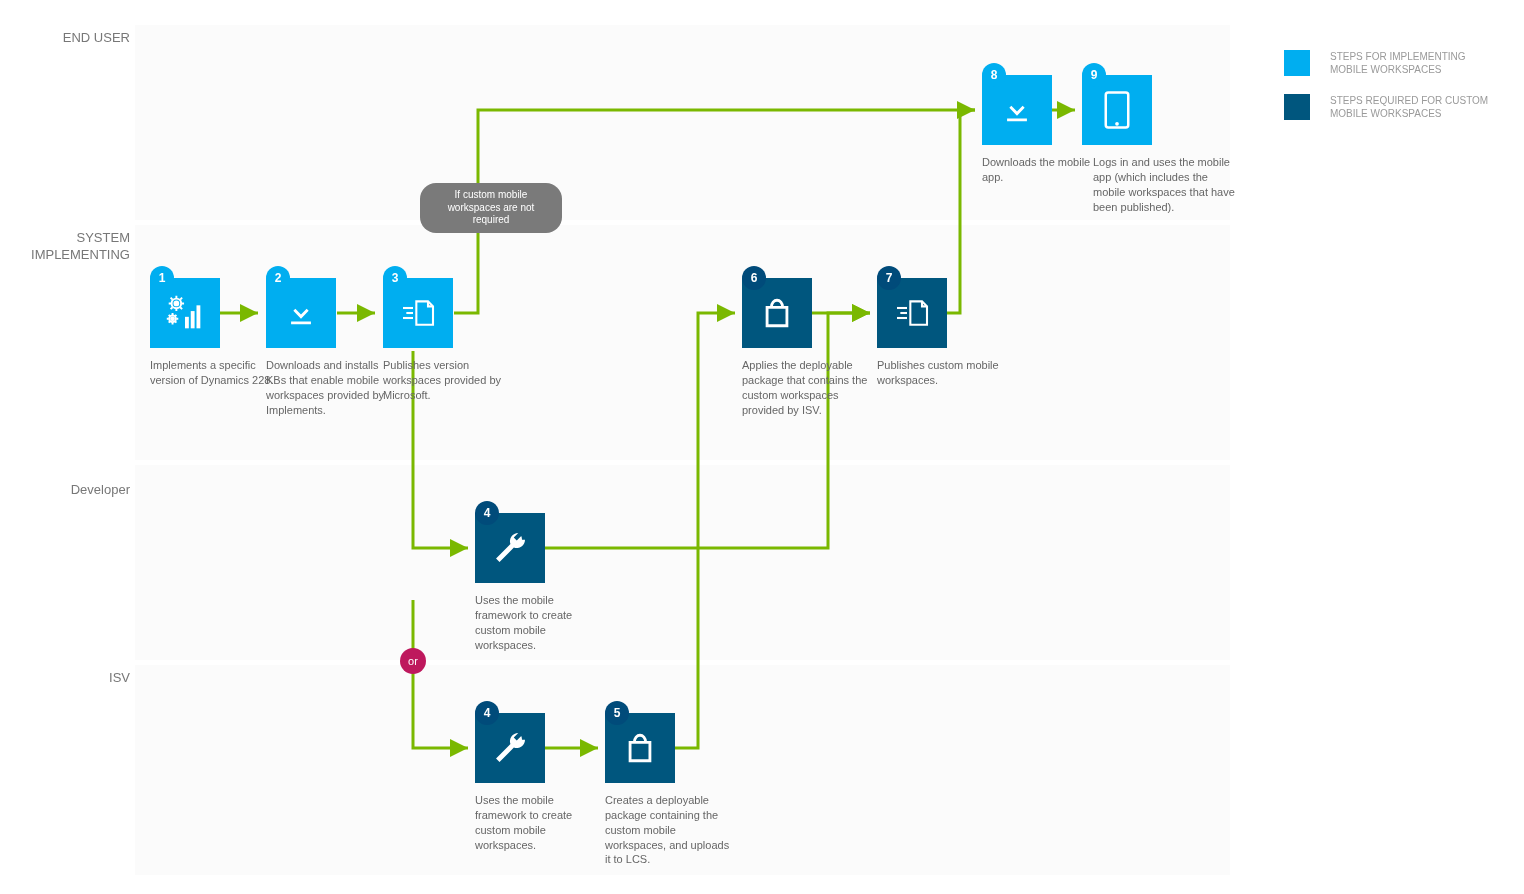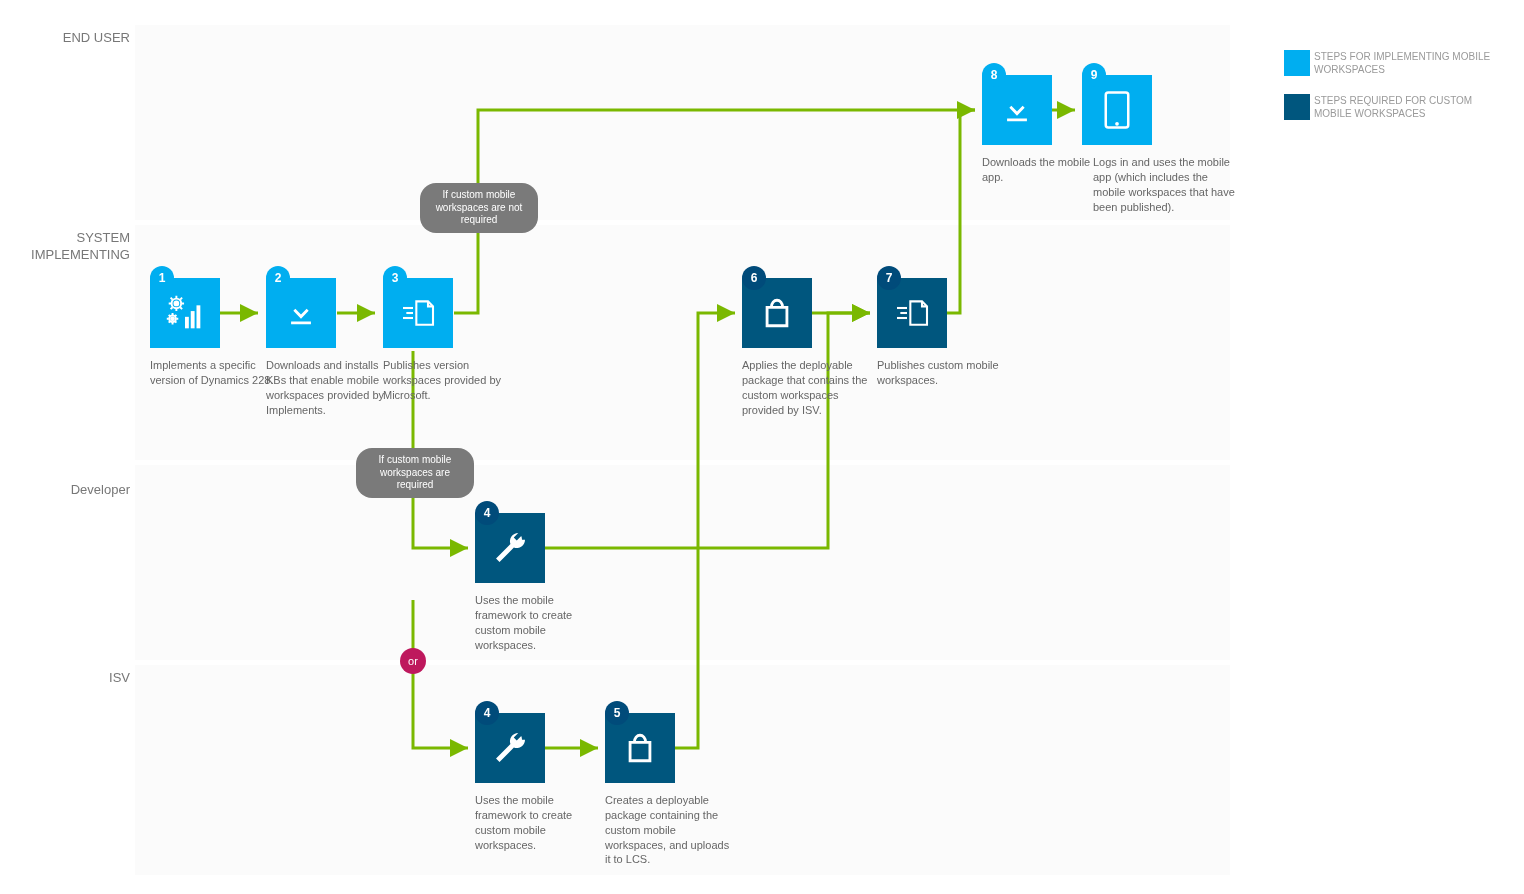--- a/index.html
+++ b/index.html
@@ -8,24 +8,24 @@
 .lane-label{position:absolute;right:calc(100% - 130px);text-align:right;font-size:13px;color:#777;line-height:1.3;white-space:pre-line;}
 .lane{position:absolute;background:#fbfbfb;box-shadow:0 0 0 3px #fff;}
 .step{position:absolute;}
 .badge{position:absolute;top:-12px;left:0;width:24px;height:24px;border-radius:50%;display:flex;align-items:center;justify-content:center;color:#fff;font-weight:600;font-size:12px;}
 .badge.light{background:#00aef0;}
 .badge.dark{background:#004b7a;}
 .box{width:70px;height:70px;display:flex;align-items:center;justify-content:center;}
 .box.light{background:#00aef0;}
 .box.dark{background:#00567e;}
 .desc{position:absolute;top:80px;left:0;width:130px;font-size:11px;line-height:1.35;color:#666;}
-.pill{position:absolute;background:#7a7a7a;color:#fff;font-size:10px;line-height:1.25;text-align:center;padding:6px 10px;border-radius:16px;width:118px;}
+.pill{position:absolute;background:#7a7a7a;color:#fff;font-size:10px;line-height:1.25;text-align:center;padding:6px 10px;border-radius:16px;width:142px;}
 .or-badge{position:absolute;width:26px;height:26px;border-radius:50%;background:#be185d;color:#fff;display:flex;align-items:center;justify-content:center;font-size:11px;}
 .legend{position:absolute;left:1284px;top:50px;width:220px;}
-.legend-item{display:flex;gap:4px;margin-bottom:18px;align-items:flex-start;}
+.legend-item{display:flex;gap:20px;margin-bottom:18px;align-items:flex-start;}
 .legend-swatch{width:26px;height:26px;flex-shrink:0;}
 .legend-swatch.light{background:#00aef0;}
 .legend-swatch.dark{background:#00567e;}
 .legend-text{font-size:10px;color:#9a9a9a;line-height:1.3;}
 svg.connectors{position:absolute;left:0;top:0;pointer-events:none;}
 .icon{color:#fff;}
 </style>
 </head>
 <body>
 
@@ -192,21 +192,20 @@
     <div class="box light">
       <svg class="icon" width="30" height="40" viewBox="0 0 24 32">
           <rect x="3" y="2" width="18" height="28" rx="2" fill="none" stroke="#fff" stroke-width="2"></rect>
           <circle cx="12" cy="27" r="1.5" fill="#fff"></circle>
         </svg>
     </div>
     <div class="desc" style="width:145px;margin-left:11px;">Logs in and uses the mobile app (which includes the mobile workspaces that have been published).</div>
   </div>
 
   <div class="pill" style="left:420px;top:183px;">If custom mobile workspaces are not required</div>
-  <div class="pill" style="left:356px;top:448px;">If custom mobile workspaces are required</div>
   <div class="or-badge" style="left:400px;top:648px;">or</div>
 
   <div class="legend">
     <div class="legend-item">
       <div class="legend-swatch light"></div>
       <div class="legend-text">STEPS FOR IMPLEMENTING MOBILE WORKSPACES</div>
     </div>
     <div class="legend-item">
       <div class="legend-swatch dark"></div>
       <div class="legend-text">STEPS REQUIRED FOR CUSTOM MOBILE WORKSPACES</div>

